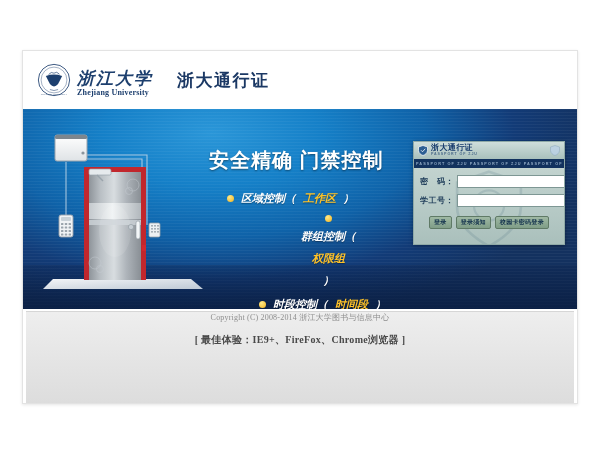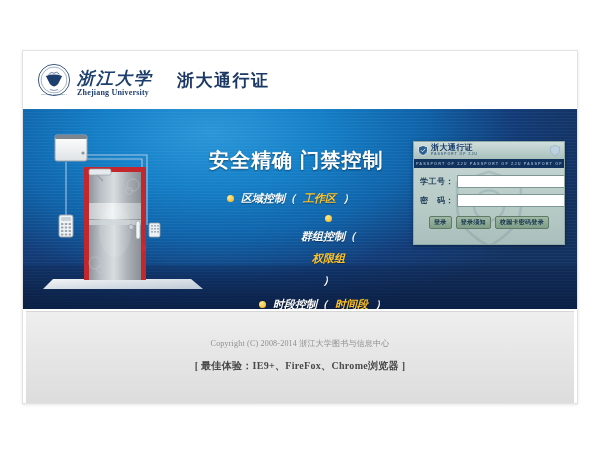--- a/index.html
+++ b/index.html
@@ -173,21 +173,20 @@
 
   
   .site-footer {
     position: relative;
     height: 96px;
     background: linear-gradient(to bottom, #eeeeee 0%, #e4e4e4 55%, #dcdcdc 100%);
     border-top: 1px solid #d6d6d6;
     margin: 2px 3px 3px 3px;
     display: flex; flex-direction: column;
     align-items: center; justify-content: flex-start;
-    padding-top: 26px;
   }
   .copyright {
     font-family: "Liberation Serif", "DejaVu Serif", serif;
     font-size: 8px; color: #8e8e8e; letter-spacing: .2px;
   }
   .browser-note {
     font-family: "Liberation Serif", "DejaVu Serif", serif;
     font-size: 10px; font-weight: 700; color: #4a4a4a;
     margin-top: 10px; letter-spacing: .3px;
   }
@@ -352,27 +351,27 @@
 
       <div class="lp-strip">PASSPORT OF ZJU    PASSPORT OF ZJU    PASSPORT OF ZJU    PAS</div>
 
       <div class="lp-body">
         <svg class="lp-watermark" viewBox="0 0 80 88">
           <path d="M40 2 L76 14 V42 C76 62 58 76 40 86 C22 76 4 62 4 42 V14 Z" fill="none" stroke="#5e7f8c" stroke-width="3"></path>
           <circle cx="40" cy="40" r="17" fill="none" stroke="#5e7f8c" stroke-width="2.5"></circle>
         </svg>
 
         <div class="lp-row">
+          <span class="lp-label">密　码：</span>
+          <input class="lp-input" type="password" placeholder="" style="">
+        </div>
+
+        <div class="lp-row">
           <span class="lp-label">学工号：</span>
           <input class="lp-input" type="text" placeholder="" style="">
-        </div>
-
-        <div class="lp-row">
-          <span class="lp-label">密　码：</span>
-          <input class="lp-input" type="password" placeholder="" style="">
         </div>
 
         <div class="lp-buttons">
           <div class="lp-btn">登录</div>
           <div class="lp-btn">登录须知</div>
           <div class="lp-btn">校园卡密码登录</div>
         </div>
       </div>
     </div>
   </div>

